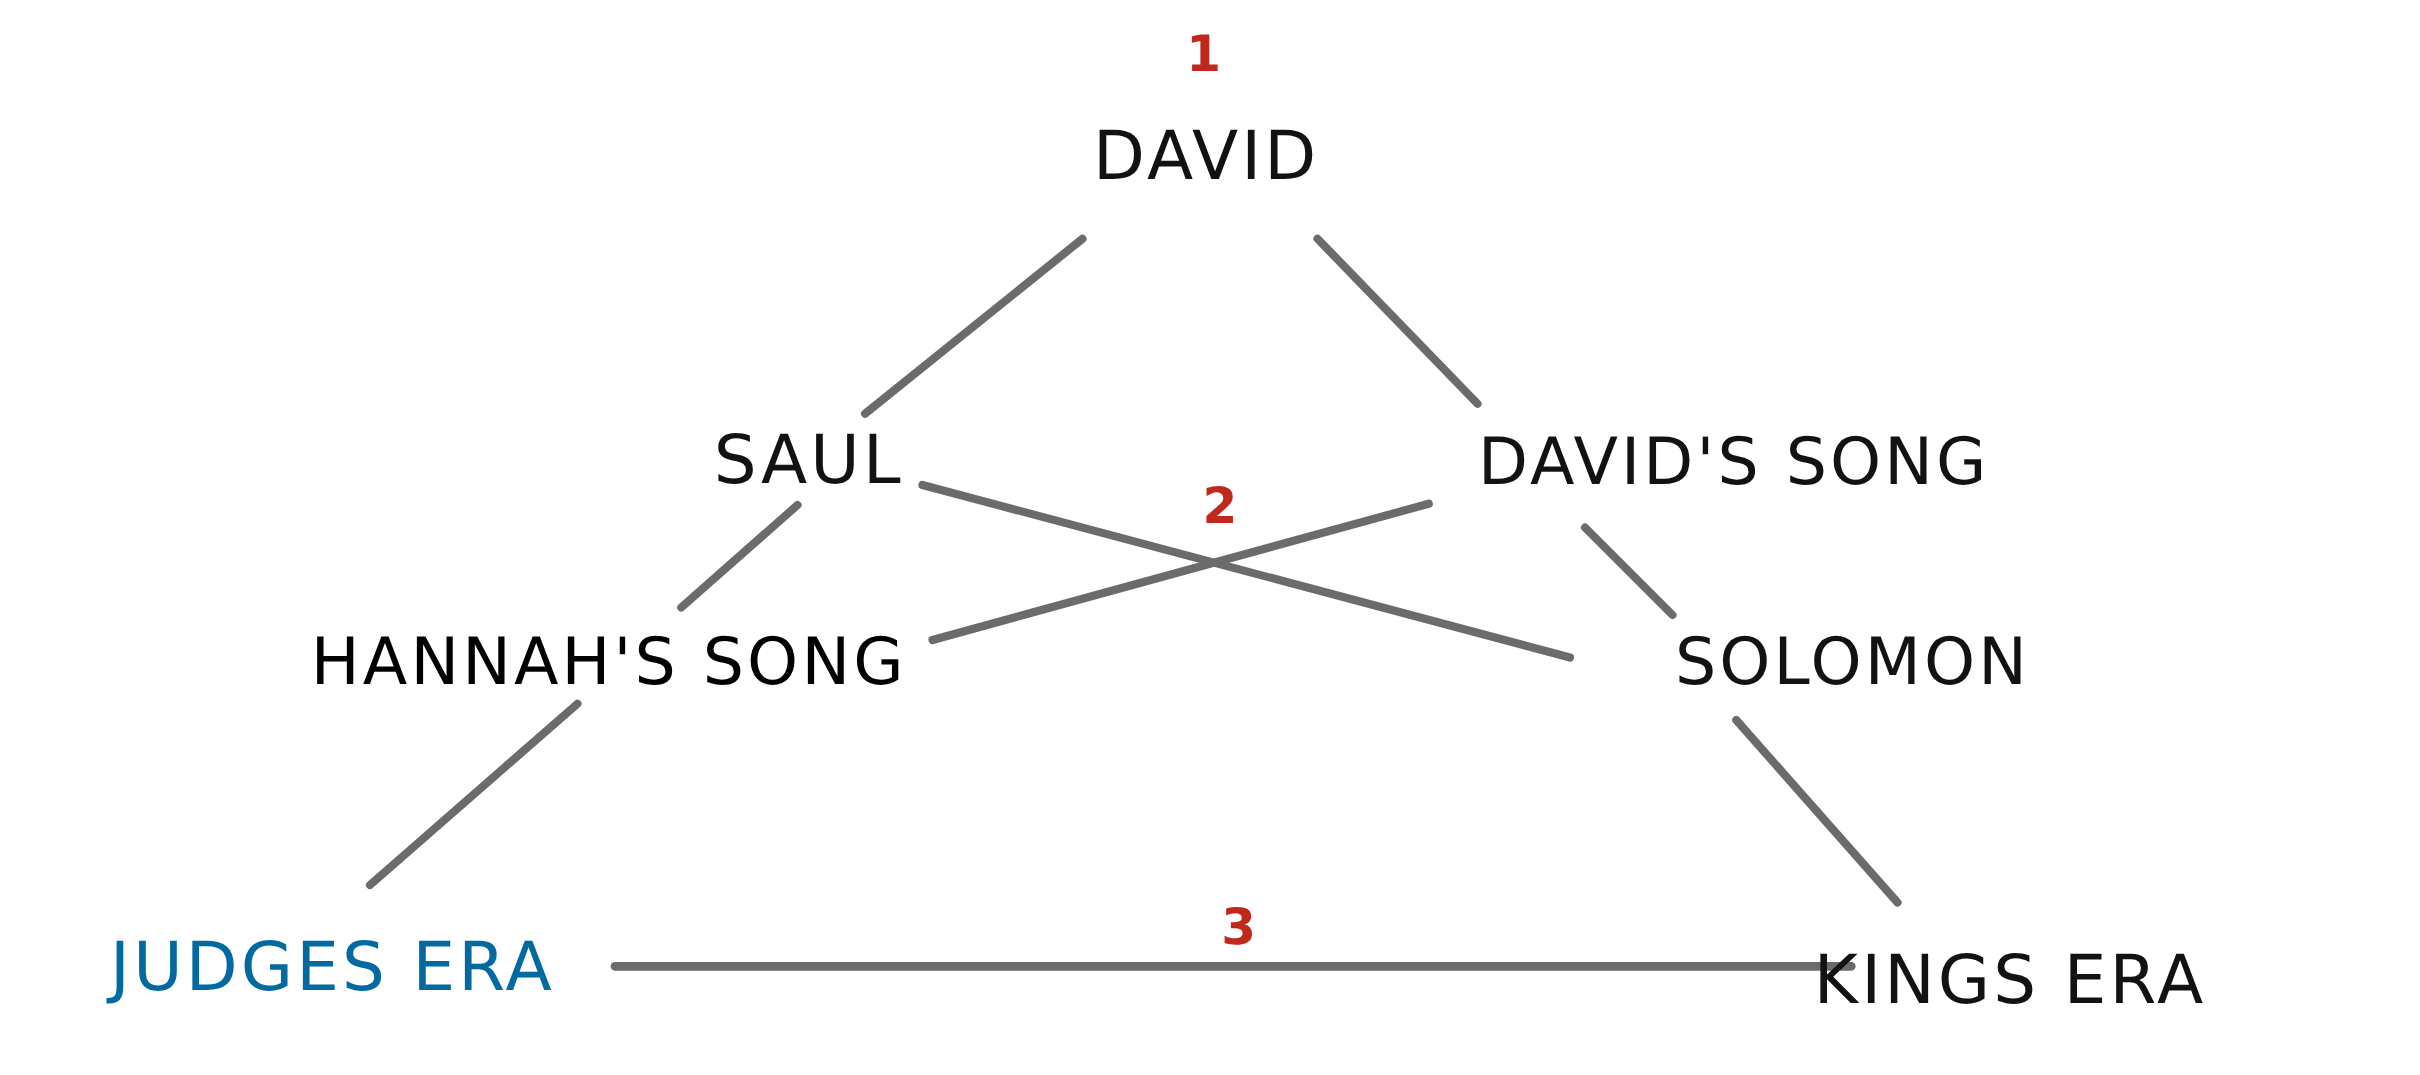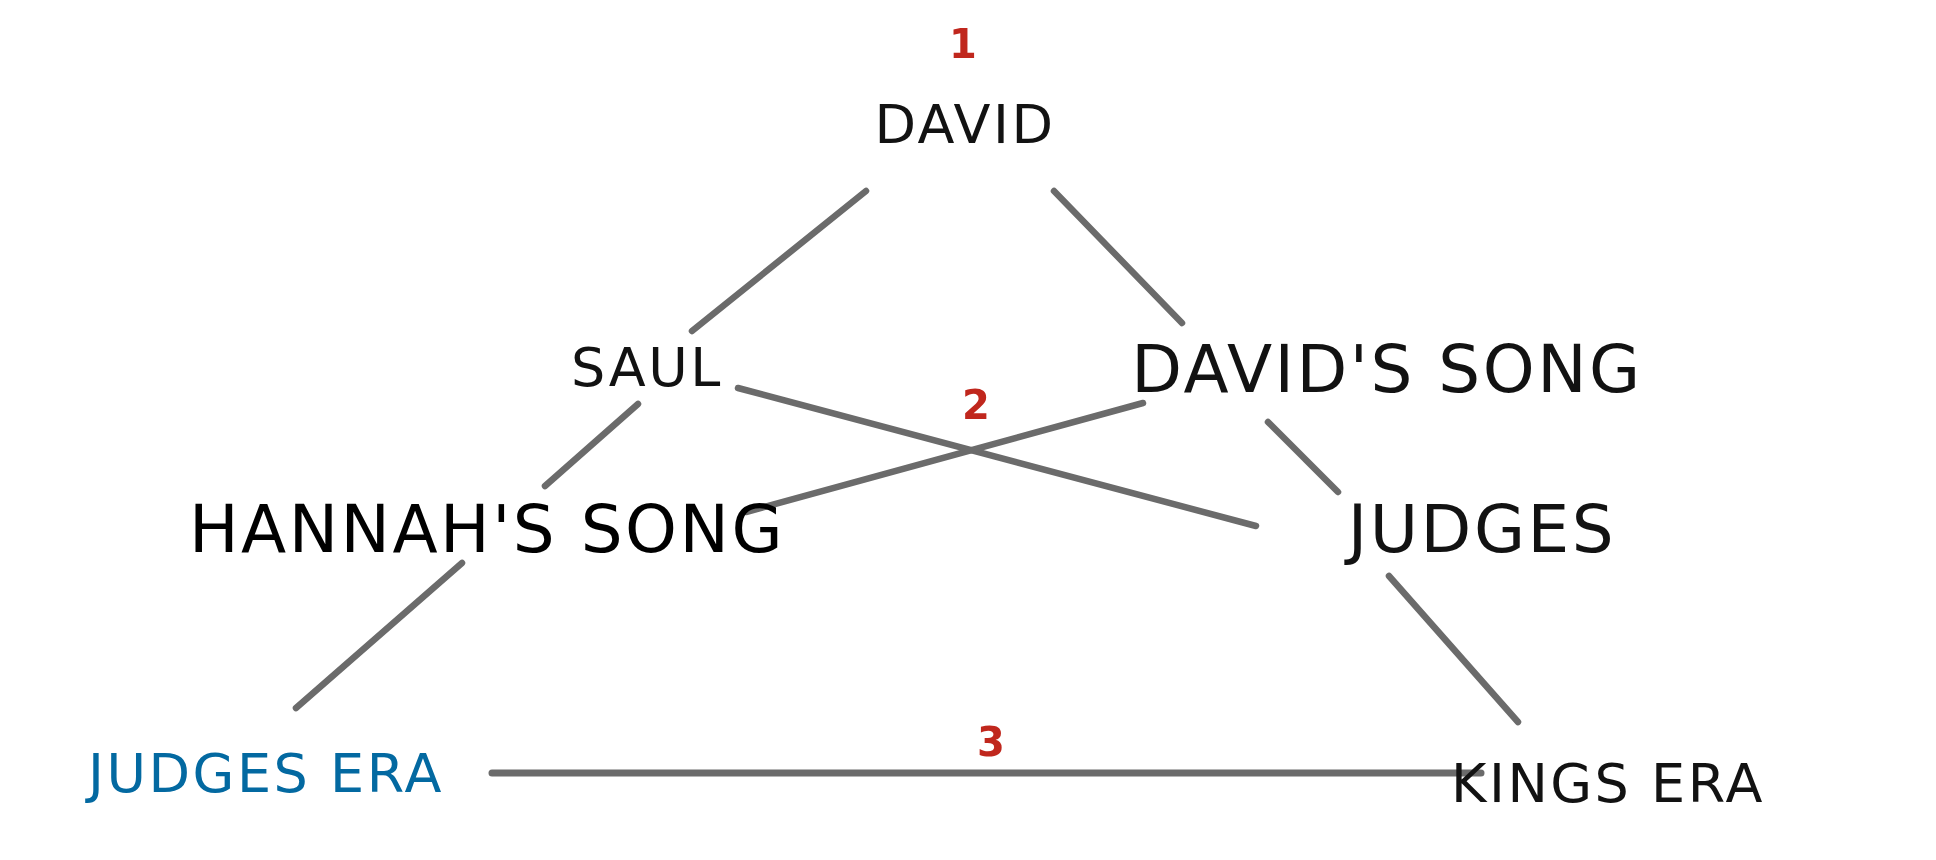--- a/index.html
+++ b/index.html
@@ -33,21 +33,21 @@
     color: #121212;
     font-family: "DejaVu Sans", sans-serif;
     font-weight: 400;
     font-size: 52px;
     letter-spacing: 2.5px;
     line-height: 1;
     text-align: center;
     -webkit-font-smoothing: antialiased;
   }
   .node-label.sz-lg { font-size: 54px; }
-  .node-label.sz-md { font-size: 66px; }
+  .node-label.sz-md { font-size: 52px; }
   .step-label {
     position: absolute;
     transform: translate(-50%, -50%);
     white-space: nowrap;
     font-family: "DejaVu Sans", sans-serif;
     font-weight: 700;
     font-size: 40px;
     line-height: 1;
   }
 </style>
@@ -66,21 +66,21 @@
       <line x1="462" y1="563" x2="296" y2="708" stroke="#6b6b6b" stroke-width="6.5" stroke-linecap="round"></line>
       <line x1="1389" y1="576" x2="1518" y2="722" stroke="#6b6b6b" stroke-width="6.5" stroke-linecap="round"></line>
       <line x1="492" y1="773" x2="1481" y2="773" stroke="#6b6b6b" stroke-width="7" stroke-linecap="round"></line>
     </svg>
 
   <div id="node-layer">
       <div class="node-label sz-lg" style="left: 965px; top: 125px; color: rgb(18, 18, 18);">DAVID</div>
       <div class="node-label sz-lg" style="left: 622px; top: 368px; color: rgb(18, 18, 18); margin-left: 25px;">SAUL</div>
       <div class="node-label sz-md" style="left: 1387px; top: 370px; color: rgb(18, 18, 18);">DAVID'S SONG</div>
       <div class="node-label sz-md" style="left: 487px; top: 530px; color: #000000;">HANNAH'S SONG</div>
-      <div class="node-label sz-md" style="left: 1482px; top: 530px; color: rgb(18, 18, 18);">JUDGES</div>
+      <div class="node-label sz-md" style="left: 1482px; top: 530px; color: rgb(18, 18, 18);">SOLOMON</div>
       <div class="node-label sz-lg" style="left: 266px; top: 774px; color: #0369a1;">JUDGES ERA</div>
       <div class="node-label sz-lg" style="left: 1608px; top: 784px; color: rgb(18, 18, 18);">KINGS ERA</div>
     </div>
   <div id="step-layer">
       <div class="step-label" style="left: 963px; top: 44px; color: rgb(192, 39, 29);">1</div>
       <div class="step-label" style="left: 976px; top: 405px; color: rgb(192, 39, 29);">2</div>
       <div class="step-label" style="left: 991px; top: 742px; color: rgb(192, 39, 29);">3</div>
     </div>
 
 </div>

